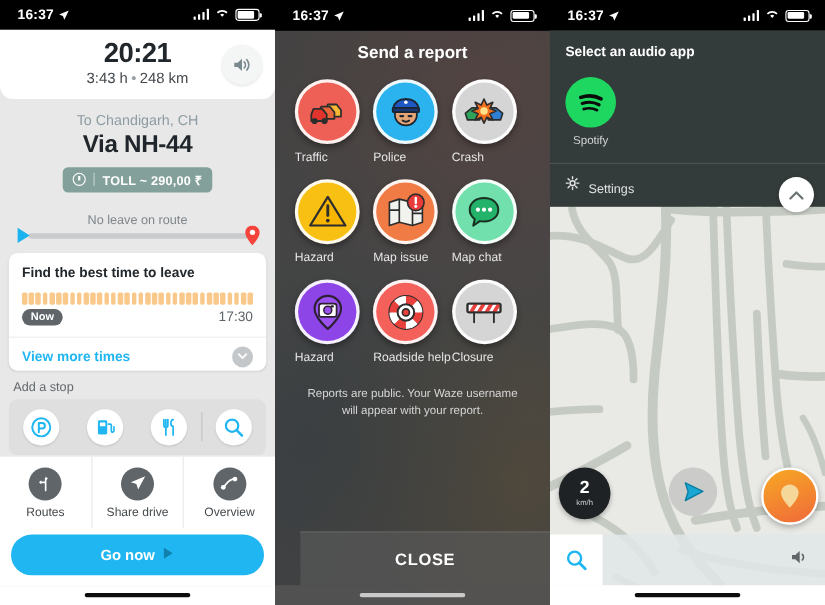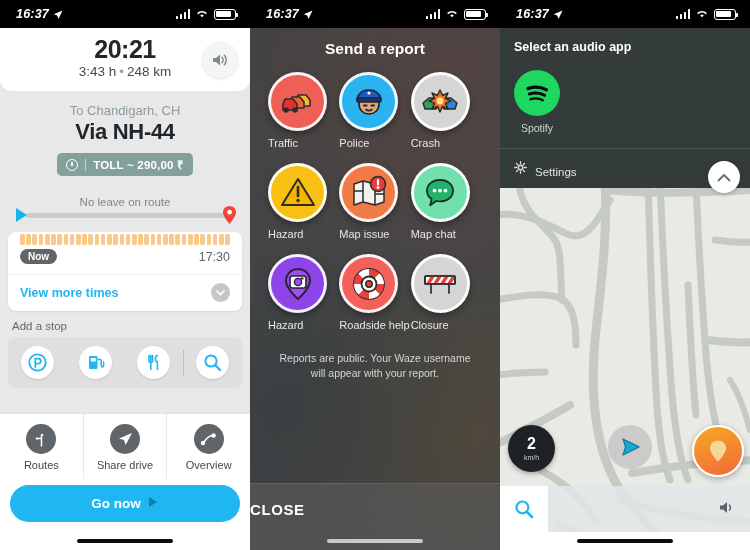--- a/index.html
+++ b/index.html
@@ -9,21 +9,21 @@
     font-family: "Liberation Sans", sans-serif;
     overflow: hidden;
   }
   .screens { display: flex; width: 750px; height: 550px; }
   .phone { width: 250px; height: 550px; position: relative; overflow: hidden; background: #000; }
 
   
   .statusbar {
     height: 28px; background: #000; color: #fff;
     display: flex; align-items: center; justify-content: space-between;
-    padding: 0 14px 0 16px; position: relative; z-index: 50; font-style: italic;
+    padding: 0 14px 0 16px; position: relative; z-index: 50;
   }
   .sb-left { display: flex; align-items: center; gap: 4px; font-size: 12.5px; font-weight: bold; letter-spacing: .2px; }
   .sb-loc { display:inline-block; width:10px; height:10px; }
   .sb-right { display: flex; align-items: center; gap: 5px; }
   .bars { display: flex; align-items: flex-end; gap: 1.5px; height: 10px; }
   .bars i { display:block; width:2.5px; background:#fff; border-radius:.5px; }
   .bars i:nth-child(1){height:3px}
   .bars i:nth-child(2){height:5px}
   .bars i:nth-child(3){height:7.5px}
   .bars i:nth-child(4){height:10px}
@@ -111,21 +111,21 @@
   .rep { display:flex; flex-direction:column; align-items:flex-start; gap:6px; }
   .rep-circ {
     width:59px; height:59px; border-radius:50%;
     display:flex; align-items:center; justify-content:center;
     border:3px solid rgba(255,255,255,.92);
     box-shadow:0 3px 6px rgba(0,0,0,.35);
   }
   .rep-label { color:#e6e6e6; font-size:11px; }
   .disclaimer { color:#d5d5d5; font-size:10.5px; text-align:center; line-height:1.45; padding:20px 22px 0; }
   .p2-spacer { flex:1; }
-  .close-bar { background:rgba(95,95,95,.55); border-top:1px solid rgba(255,255,255,.10); text-align:left; padding:17px 0 13px; }
+  .close-bar { background:rgba(95,95,95,.55); border-top:1px solid rgba(255,255,255,.10); text-align:center; padding:17px 0 13px;margin-left:23px; }
   .close-txt { color:#fff; font-size:15px; font-weight:bold; letter-spacing:.6px; }
   .home-ind-d { height:18px; display:flex; align-items:center; justify-content:center; background:rgba(95,95,95,.55); }
   .home-bar-d { width:96px; height:4px; border-radius:3px; background:#c9c9c9; }
 
   
   .p3 { height:550px; position:relative; background:#e6e6e3; overflow:hidden; }
   .audio-panel { background:#343c3b; padding:12px 14px 10px; position:relative; z-index:20; }
   .audio-title { color:#fff; font-size:12.5px; font-weight:bold; }
   .audio-app { margin-top:16px; width:46px; display:flex; flex-direction:column; align-items:center; gap:6px; }
   .spotify { width:46px; height:46px; border-radius:50%; background:#1ed760; display:flex;align-items:center;justify-content:center;}
@@ -221,20 +221,21 @@
       <div class="ev-start"></div>
       <div class="ev-end">
         <svg width="15" height="18" viewBox="0 0 15 18">
             <path d="M7.5 0C3.9 0 1 2.8 1 6.3 1 11 7.5 18 7.5 18S14 11 14 6.3C14 2.8 11.1 0 7.5 0z" fill="#f4443c"></path>
             <circle cx="7.5" cy="6.2" r="2.4" fill="#fff"></circle>
           </svg>
       </div>
     </div>
 
     <div class="card">
+      <div class="card-title">Find the best time to leave</div>
       <div class="bars-row" id="timeBars">
           <i style="background: rgb(249, 201, 139);"></i>
           <i style="background: rgb(249, 201, 139);"></i>
           <i style="background: rgb(249, 201, 139);"></i>
           <i style="background: rgb(249, 201, 139);"></i>
           <i style="background: rgb(249, 201, 139);"></i>
           <i style="background: rgb(249, 201, 139);"></i>
           <i style="background: rgb(249, 201, 139);"></i>
           <i style="background: rgb(249, 201, 139);"></i>
           <i style="background: rgb(249, 201, 139);"></i>

